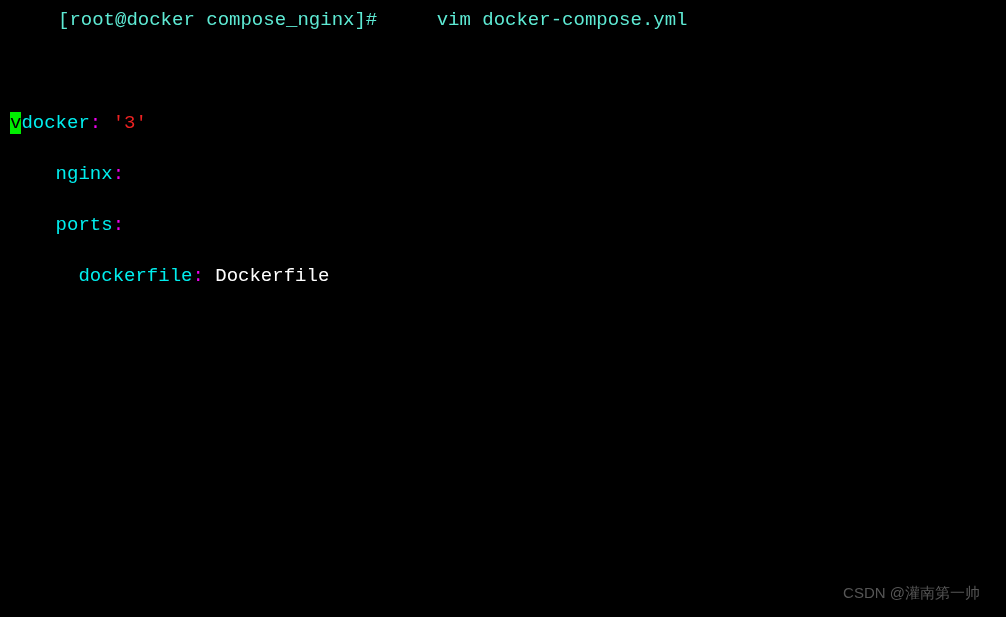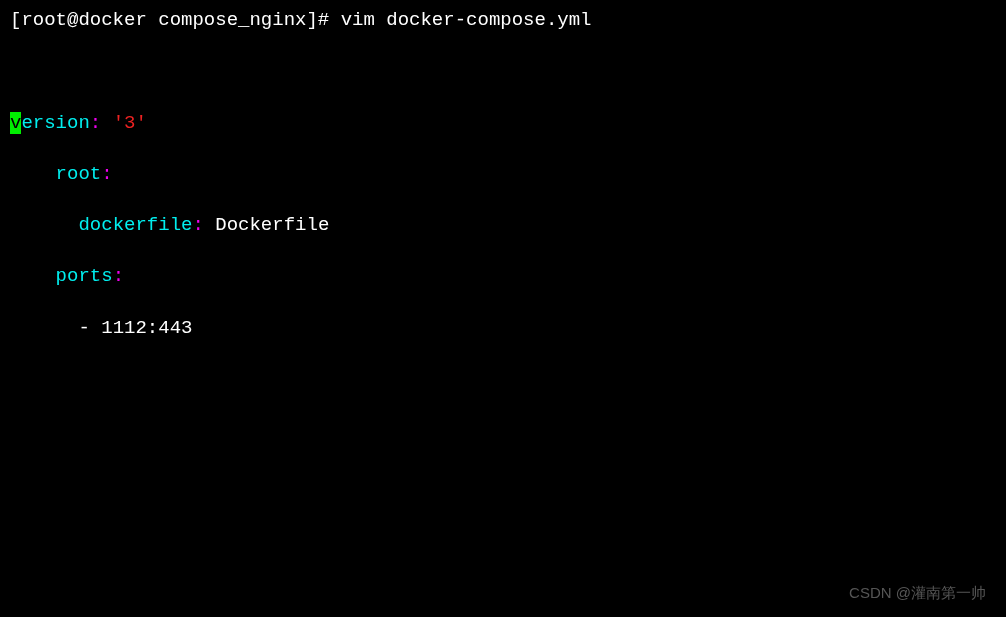--- a/index.html
+++ b/index.html
@@ -15,54 +15,53 @@
       color: #ffffff;
       padding: 8px 10px;
       width: 1006px;
       height: 617px;
       overflow: hidden;
       position: relative;
     }
     .line {
       white-space: pre;
     }
-    .prompt-white { color: #ffffff; }
+    .prompt-white { color: #5eead4; margin-left: 48px; }
     .cyan { color: #00eeee; }
     .red { color: #ee2222; }
     .magenta { color: #ee00ee; }
     .white { color: #ffffff; }
     .cursor-char {
       background-color: #00ee00;
       color: #000000;
       padding: 0;
     }
     .watermark {
       position: absolute;
       bottom: 14px;
-      right: 20px;
+      right: 26px;
       color: #7a7a7a;
       font-size: 15px;
       font-family: sans-serif;
       opacity: 0.7;
       text-align: right;
     }
     pre {
       font-family: inherit;
     }
   </style>
 </head>
 <body>
 
 <pre><div class="line"><span class="prompt-white">[root@docker compose_nginx]# </span><span class="prompt-white">vim docker-compose.yml</span></div>
 <div class="line"> </div>
-<div class="line"><span class="cursor-char">v</span><span class="cyan">ersion</span><span class="magenta">:</span><span> </span><span class="red">'3'</span></div>
-<div class="line"><span>    </span><span class="cyan">root</span><span class="magenta">:</span></div>
+<div class="line"><span class="cursor-char">v</span><span class="cyan">docker</span><span class="magenta">:</span><span> </span><span class="red">'3'</span></div>
+<div class="line"><span>    </span><span class="cyan">nginx</span><span class="magenta">:</span></div>
+<div class="line"><span>    </span><span class="cyan">ports</span><span class="magenta">:</span></div>
 <div class="line"><span>      </span><span class="cyan">dockerfile</span><span class="magenta">:</span><span> </span><span class="white">Dockerfile</span></div>
-<div class="line"><span>    </span><span class="cyan">ports</span><span class="magenta">:</span></div>
-<div class="line"><span>      </span><span class="white">- </span><span class="white">1112:443</span></div>
 
 
 
 
 
 
 
 
 
 

